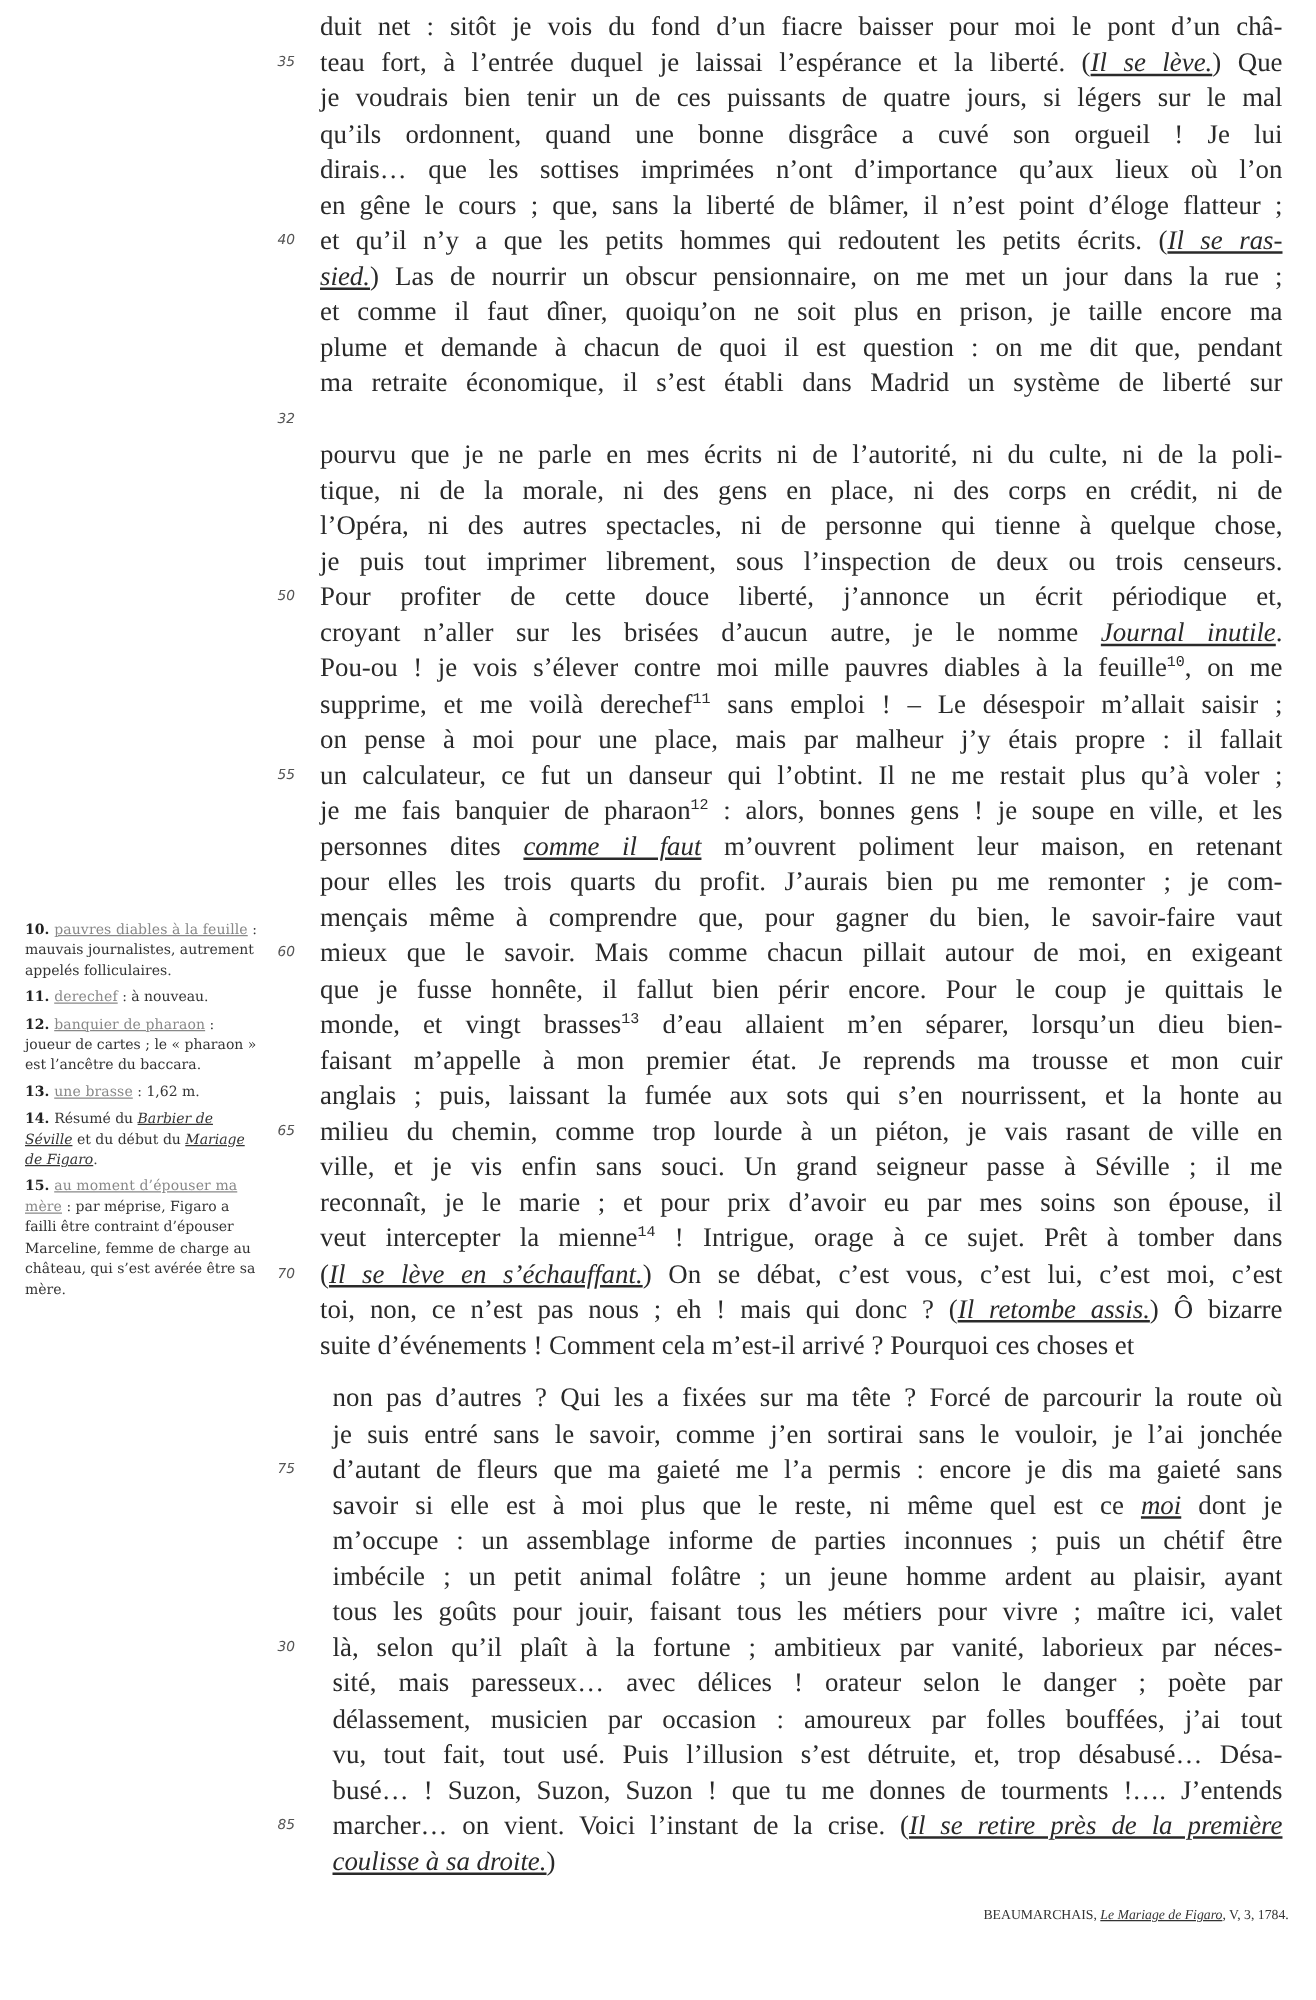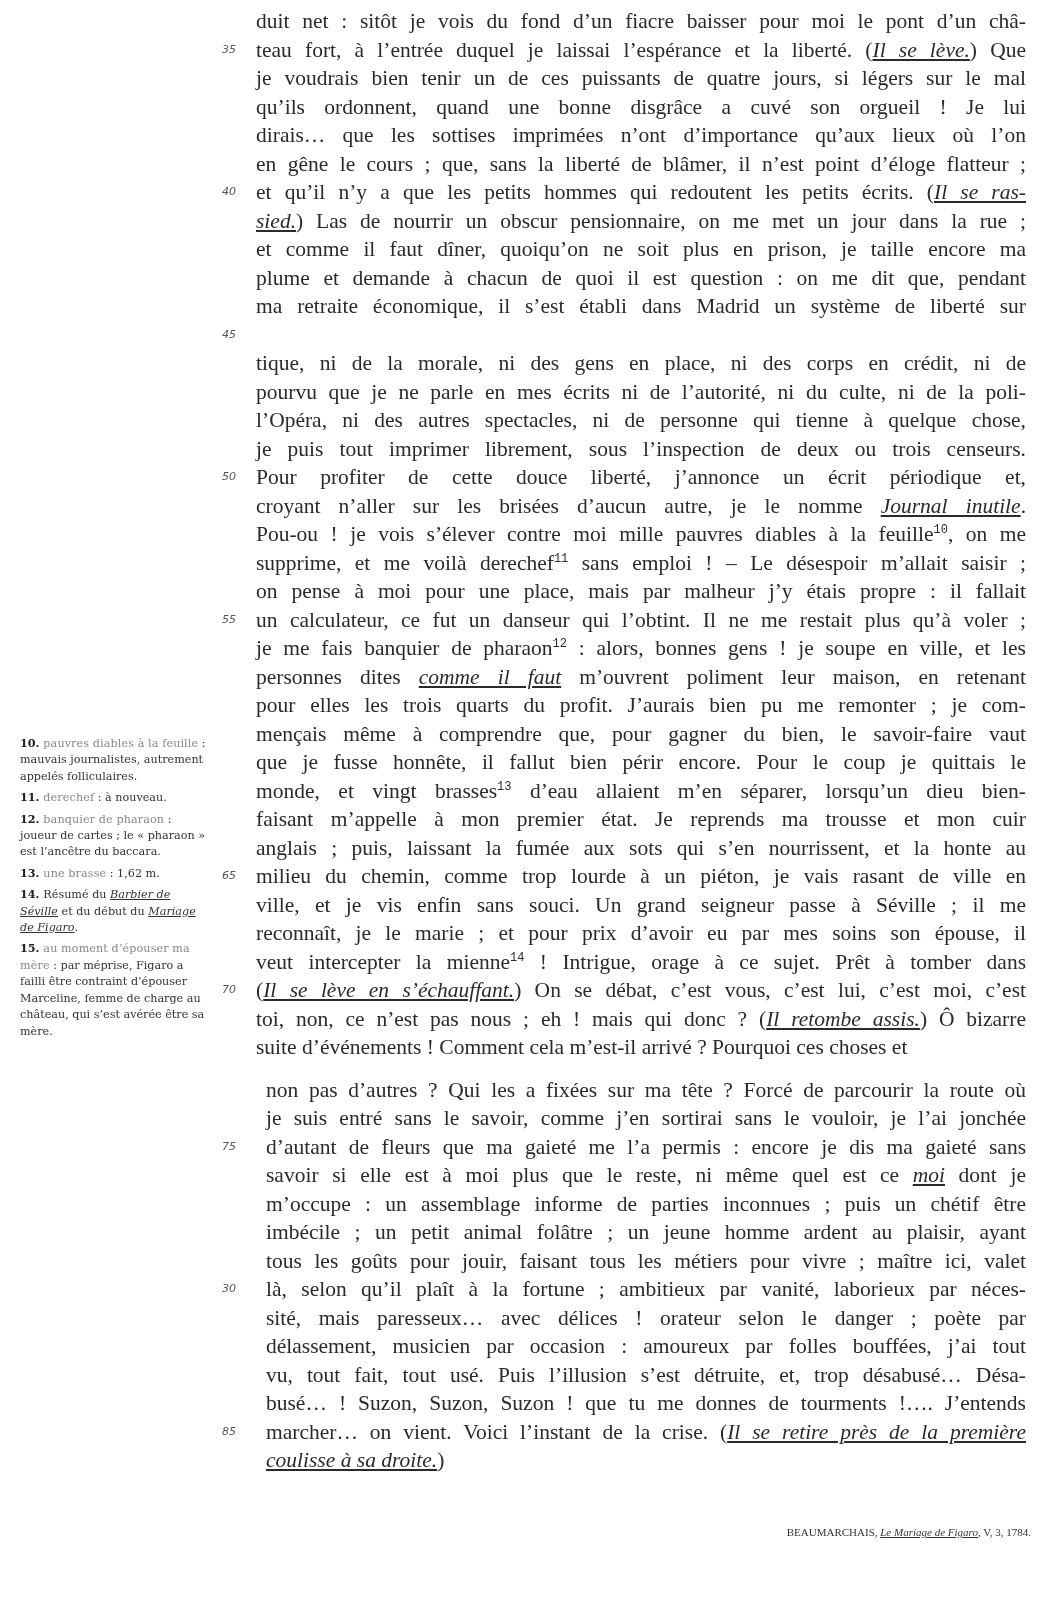--- a/index.html
+++ b/index.html
@@ -33,53 +33,54 @@
     position: absolute; right: 22px; top: 1526px;
     font-size: 11px; color: #333;
   }
   .notes {
     position: absolute; left: 20px; top: 735px; width: 190px;
     font-family: "DejaVu Serif", serif; font-size: 11.2px; line-height: 16.4px;
     color: #333;
   }
   .note { margin-bottom: 4px; }
   .note b { font-weight: bold; color: #222; }
-  .term { color: #888; letter-spacing: 0.1px; }
+  .term { color: #888; letter-spacing: 0.1px; text-decoration: underline; }
 </style>
 </head>
 <body>
 
 <div class="main">
   <div id="block1">
       <div class="line"><span>duit net : sitôt je vois du fond d’un fiacre baisser pour moi le pont d’un châ-</span></div>
       <div class="line"><span class="lnum">35</span><span>teau fort, à l’entrée duquel je laissai l’espérance et la liberté. (<em>Il se lève.</em>) Que</span></div>
       <div class="line"><span>je voudrais bien tenir un de ces puissants de quatre jours, si légers sur le mal</span></div>
       <div class="line"><span>qu’ils ordonnent, quand une bonne disgrâce a cuvé son orgueil ! Je lui</span></div>
       <div class="line"><span>dirais… que les sottises imprimées n’ont d’importance qu’aux lieux où l’on</span></div>
       <div class="line"><span>en gêne le cours ; que, sans la liberté de blâmer, il n’est point d’éloge flatteur ;</span></div>
       <div class="line"><span class="lnum">40</span><span>et qu’il n’y a que les petits hommes qui redoutent les petits écrits. (<em>Il se ras-</em></span></div>
       <div class="line"><span><em>sied.</em>) Las de nourrir un obscur pensionnaire, on me met un jour dans la rue ;</span></div>
       <div class="line"><span>et comme il faut dîner, quoiqu’on ne soit plus en prison, je taille encore ma</span></div>
       <div class="line"><span>plume et demande à chacun de quoi il est question : on me dit que, pendant</span></div>
       <div class="line"><span>ma retraite économique, il s’est établi dans Madrid un système de liberté sur</span></div>
-      <div class="line"><span class="lnum">45</span></div>
+      <div class="line"><span class="lnum">32</span></div>
+      <div class="line"><span>pourvu que je ne parle en mes écrits ni de l’autorité, ni du culte, ni de la poli-</span></div>
       <div class="line"><span>tique, ni de la morale, ni des gens en place, ni des corps en crédit, ni de</span></div>
-      <div class="line"><span>pourvu que je ne parle en mes écrits ni de l’autorité, ni du culte, ni de la poli-</span></div>
       <div class="line"><span>l’Opéra, ni des autres spectacles, ni de personne qui tienne à quelque chose,</span></div>
       <div class="line"><span>je puis tout imprimer librement, sous l’inspection de deux ou trois censeurs.</span></div>
       <div class="line"><span class="lnum">50</span><span>Pour profiter de cette douce liberté, j’annonce un écrit périodique et,</span></div>
       <div class="line"><span>croyant n’aller sur les brisées d’aucun autre, je le nomme <em>Journal inutile</em>.</span></div>
       <div class="line"><span>Pou-ou ! je vois s’élever contre moi mille pauvres diables à la feuille<sup>10</sup>, on me</span></div>
       <div class="line"><span>supprime, et me voilà derechef<sup>11</sup> sans emploi ! – Le désespoir m’allait saisir ;</span></div>
       <div class="line"><span>on pense à moi pour une place, mais par malheur j’y étais propre : il fallait</span></div>
       <div class="line"><span class="lnum">55</span><span>un calculateur, ce fut un danseur qui l’obtint. Il ne me restait plus qu’à voler ;</span></div>
       <div class="line"><span>je me fais banquier de pharaon<sup>12</sup> : alors, bonnes gens ! je soupe en ville, et les</span></div>
       <div class="line"><span>personnes dites <em>comme il faut</em> m’ouvrent poliment leur maison, en retenant</span></div>
       <div class="line"><span>pour elles les trois quarts du profit. J’aurais bien pu me remonter ; je com-</span></div>
       <div class="line"><span>mençais même à comprendre que, pour gagner du bien, le savoir-faire vaut</span></div>
+      <div class="line"><span class="lnum">60</span><span>mieux que le savoir. Mais comme chacun pillait autour de moi, en exigeant</span></div>
       <div class="line"><span>que je fusse honnête, il fallut bien périr encore. Pour le coup je quittais le</span></div>
       <div class="line"><span>monde, et vingt brasses<sup>13</sup> d’eau allaient m’en séparer, lorsqu’un dieu bien-</span></div>
       <div class="line"><span>faisant m’appelle à mon premier état. Je reprends ma trousse et mon cuir</span></div>
       <div class="line"><span>anglais ; puis, laissant la fumée aux sots qui s’en nourrissent, et la honte au</span></div>
       <div class="line"><span class="lnum">65</span><span>milieu du chemin, comme trop lourde à un piéton, je vais rasant de ville en</span></div>
       <div class="line"><span>ville, et je vis enfin sans souci. Un grand seigneur passe à Séville ; il me</span></div>
       <div class="line"><span>reconnaît, je le marie ; et pour prix d’avoir eu par mes soins son épouse, il</span></div>
       <div class="line"><span>veut intercepter la mienne<sup>14</sup> ! Intrigue, orage à ce sujet. Prêt à tomber dans</span></div>
       <div class="line"><span class="lnum">70</span><span>(<em>Il se lève en s’échauffant.</em>) On se débat, c’est vous, c’est lui, c’est moi, c’est</span></div>
       <div class="line"><span>toi, non, ce n’est pas nous ; eh ! mais qui donc ? (<em>Il retombe assis.</em>) Ô bizarre</span></div>

